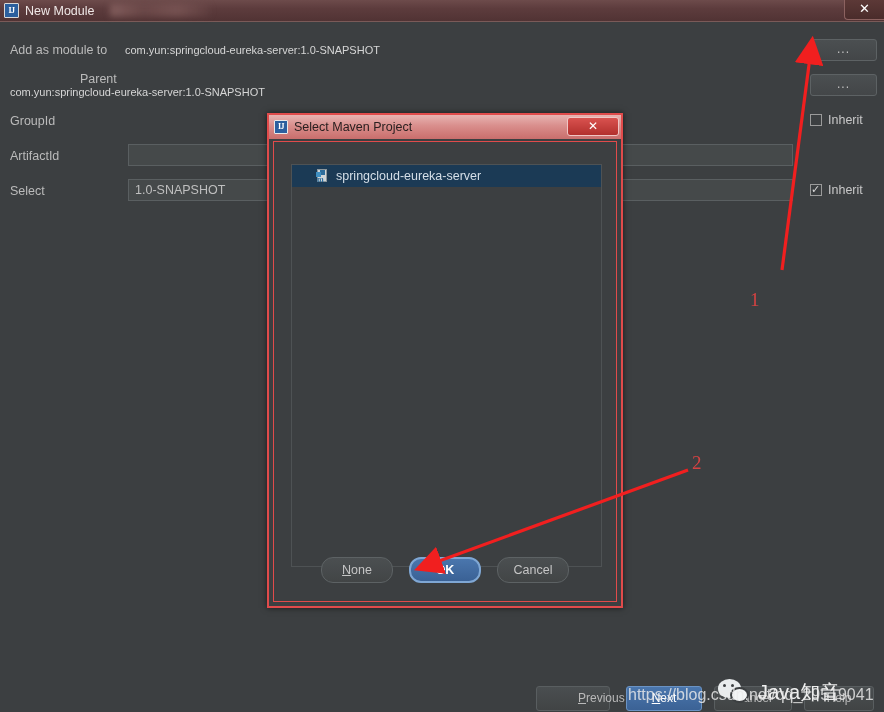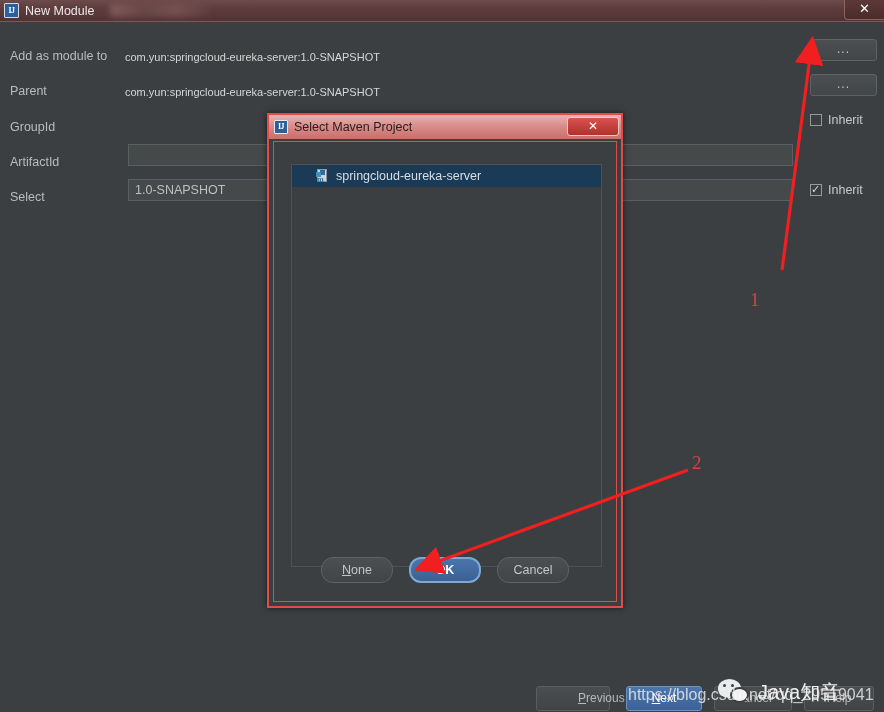--- a/index.html
+++ b/index.html
@@ -36,21 +36,21 @@
   #win-close{
     position:absolute;right:0;top:-2px;width:40px;height:22px;
     background:linear-gradient(to bottom,#5e3a38,#4a2c2b);
     border:1px solid #8c6260;border-top:none;border-right:none;
     border-radius:0 0 0 4px;
     color:#fff;font-size:13px;font-weight:bold;text-align:center;line-height:22px;
     box-sizing:border-box;
   }
 
   
-  .form-row{position:absolute;left:0;height:26px;display:flex;align-items:flex-end;}
+  .form-row{position:absolute;left:0;height:26px;display:flex;align-items:center;}
   .lbl{color:#bbbbbb;font-size:12.5px;}
   .static-val{color:#d6d6d6;font-size:11px;}
   .tfield{
     position:absolute;height:22px;box-sizing:border-box;
     background:#45494a;border:1px solid #5a5f61;
     color:#bfbfbf;font-size:12.5px;line-height:20px;padding:0 6px;
     overflow:hidden;white-space:nowrap;
   }
   .dots-btn{
     position:absolute;width:67px;height:22px;box-sizing:border-box;
@@ -203,21 +203,21 @@
     <div class="wtitle">New Module</div>
     <div class="blurred"></div>
     <div id="win-close">✕</div>
   </div>
 
   <div class="form-row" style="top:37px;left:10px;">
     <span class="lbl" style="width:115px;">Add as module to</span>
     <span class="static-val">com.yun:springcloud-eureka-server:1.0-SNAPSHOT</span>
   </div>
 
-  <div class="form-row" style="top:72px;left:10px;">
+  <div class="form-row" style="top:72px;left:10px;flex-direction:column;">
     <span class="lbl" style="width:115px;">Parent</span>
     <span class="static-val">com.yun:springcloud-eureka-server:1.0-SNAPSHOT</span>
   </div>
 
   <div class="form-row" style="top:108px;left:10px;">
     <span class="lbl">GroupId</span>
   </div>
 
   <div class="form-row" style="top:143px;left:10px;">
     <span class="lbl">ArtifactId</span>

